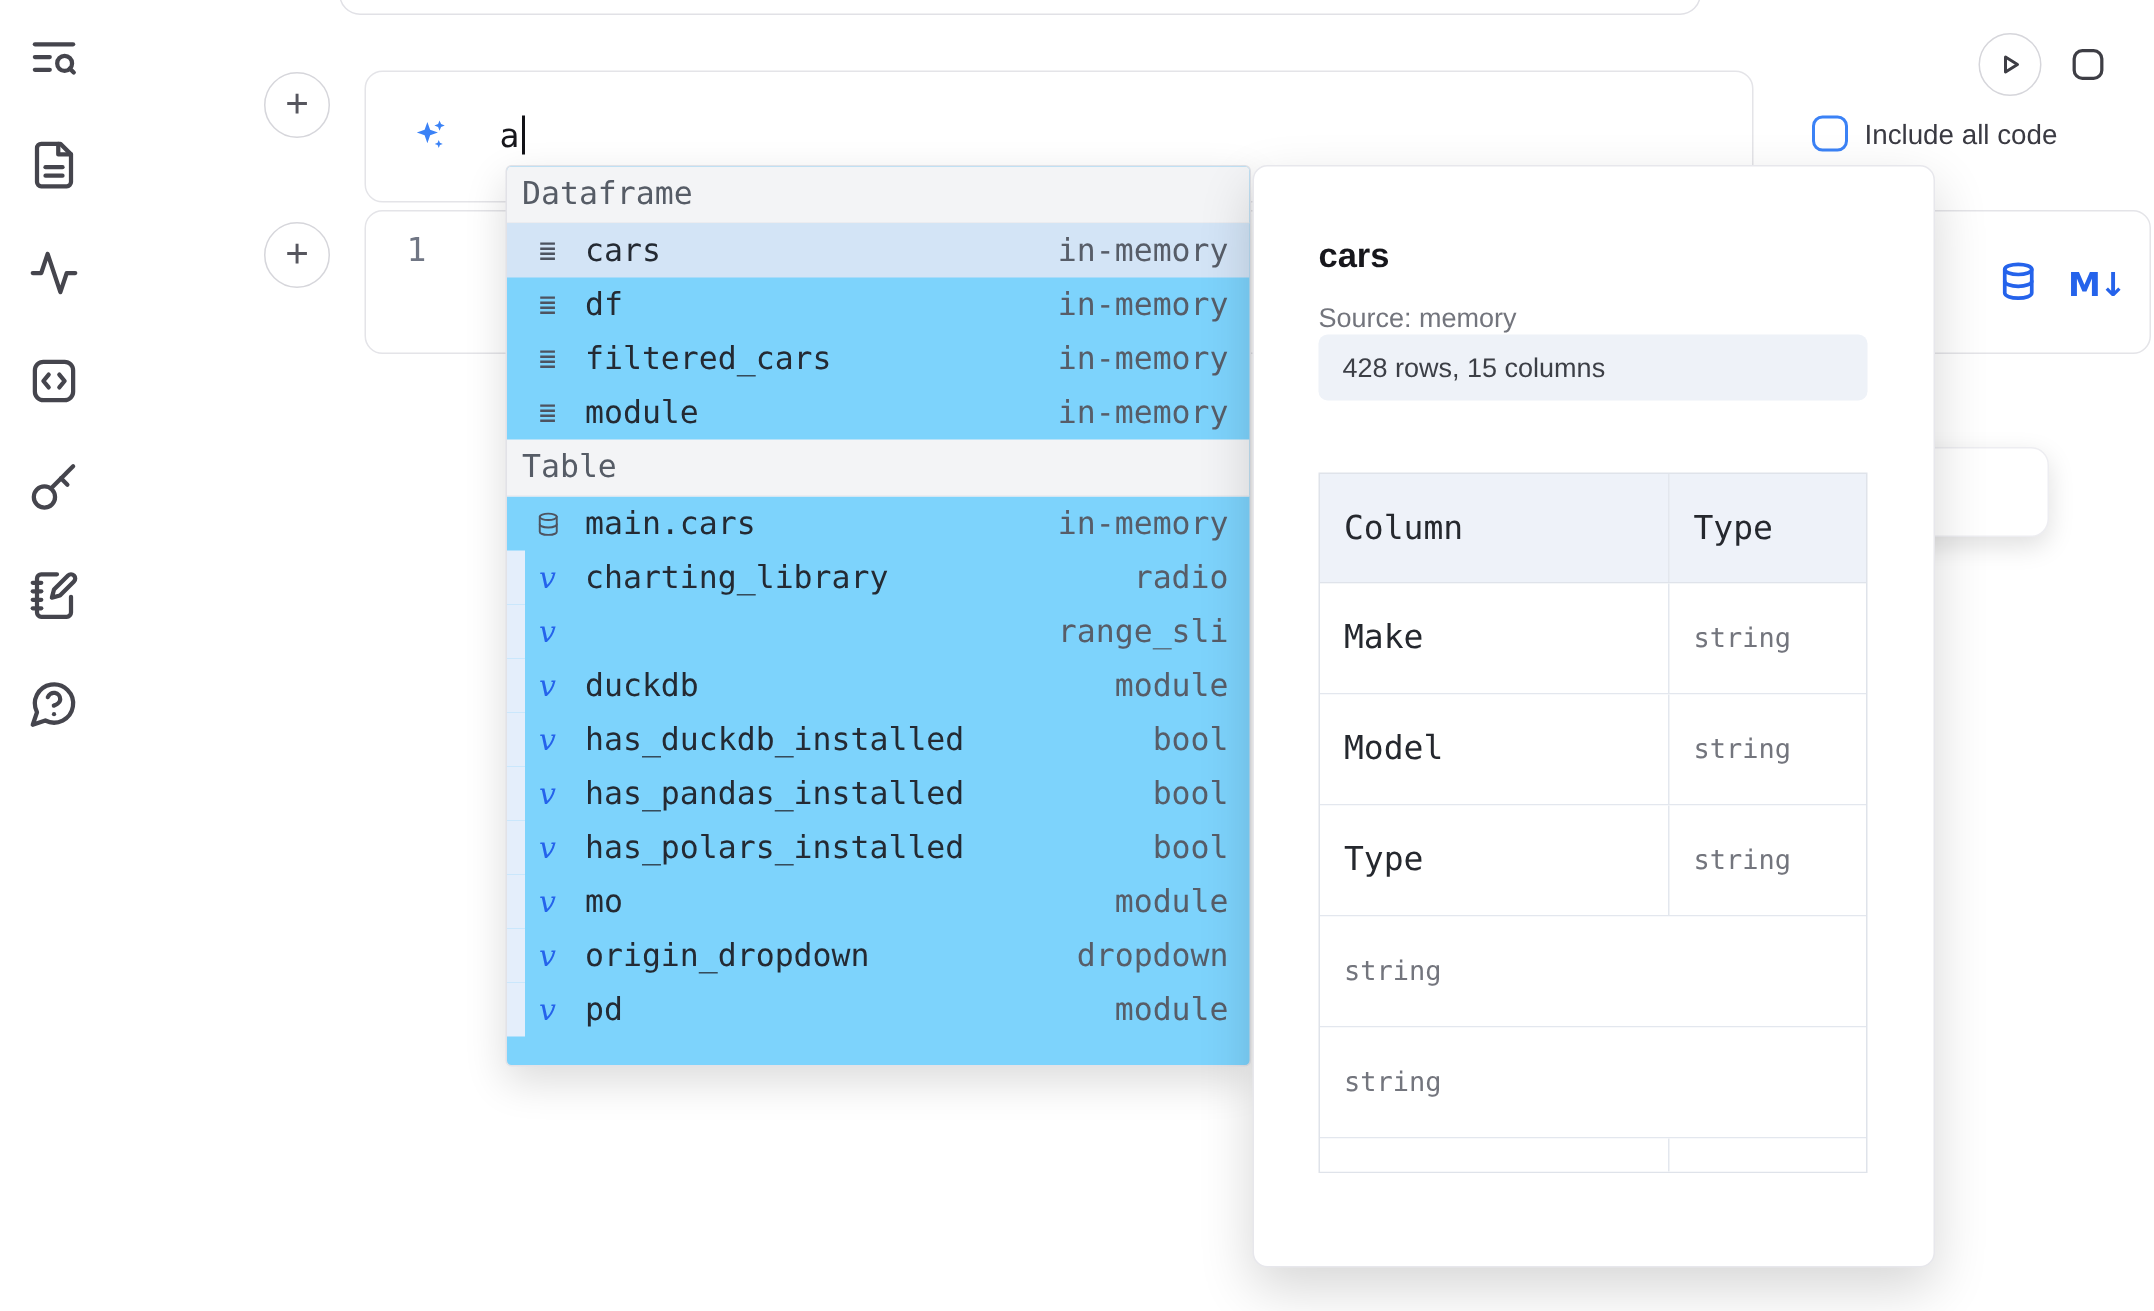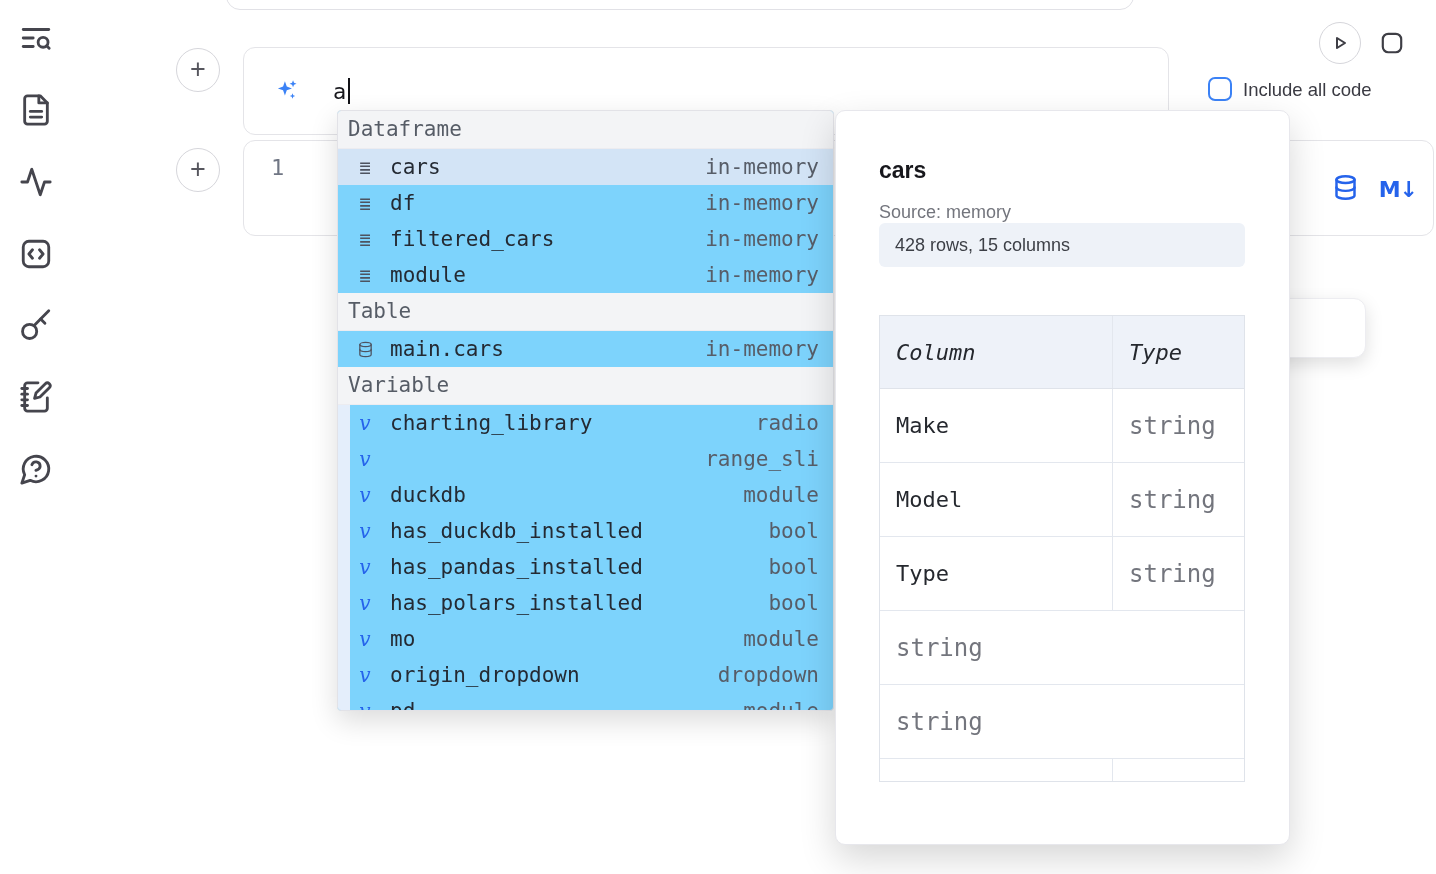--- a/index.html
+++ b/index.html
@@ -79,22 +79,22 @@
     padding:46px 44px 0 43px; z-index:60; }
   .pv-title { font-size:23px; font-weight:bold; color:#17171c; }
   .pv-src { margin-top:18px; font-size:18px; color:#73757d; }
   .pv-badge { height:44px; line-height:44px; background:#eef2f8; border-radius:6px;
     padding:0 16px; font-size:18px; color:#3c3f46; }
   .pv-table { margin-top:48px; border:1px solid #dfe3ea; height:467px; overflow:hidden; }
   .pv-hrow { display:flex; height:73px; background:#eef2f9; border-bottom:1px solid #dfe3ea; }
   .pv-row { display:flex; height:74px; border-bottom:1px solid #e3e7ee; background:#fff; }
   .pv-c1 { width:233px; border-right:1px solid #e3e7ee; display:flex; align-items:center; padding-left:16px;
     font-size:22px; color:#25282e; }
-  .pv-c2 { flex:1; display:flex; align-items:center; padding-left:16px; font-size:24px; color:#73757d; }
-  .pv-hrow .pv-c1, .pv-hrow .pv-c2 { color:#25282e;font-style:italic; }
+  .pv-c2 { flex:1; display:flex; align-items:center; padding-left:16px; font-size:18px; color:#73757d; }
+  .pv-hrow .pv-c1, .pv-hrow .pv-c2 { color:#25282e; }
   .pv-hrow .pv-c2 { font-size:22px; }
 </style>
 </head>
 <body>
 
 <div class="stage">
 
   <div class="sidebar">
     <div class="sb-btn" style="top:21px">
       <svg viewBox="0 0 24 24">
@@ -245,21 +245,20 @@
         <svg viewBox="0 0 24 24" stroke-width="2">
             <ellipse cx="12" cy="5" rx="8" ry="3"></ellipse>
             <path d="M4 5v14c0 1.7 3.6 3 8 3s8-1.3 8-3V5"></path>
             <path d="M4 12c0 1.7 3.6 3 8 3s8-1.3 8-3"></path>
           </svg>
       </span>
       <span class="cm-label">main.cars</span>
       <span class="cm-detail">in-memory</span>
     </div>
 
-    <div class="cm-sec">Variable</div>
 
     <div class="cm-item var">
       <span class="cm-strip"></span>
       <span class="cm-ico">
           <span class="v-glyph">v</span>
         </span>
       <span class="cm-label">charting_library</span>
       <span class="cm-detail">radio</span>
     </div>
     <div class="cm-item var">

